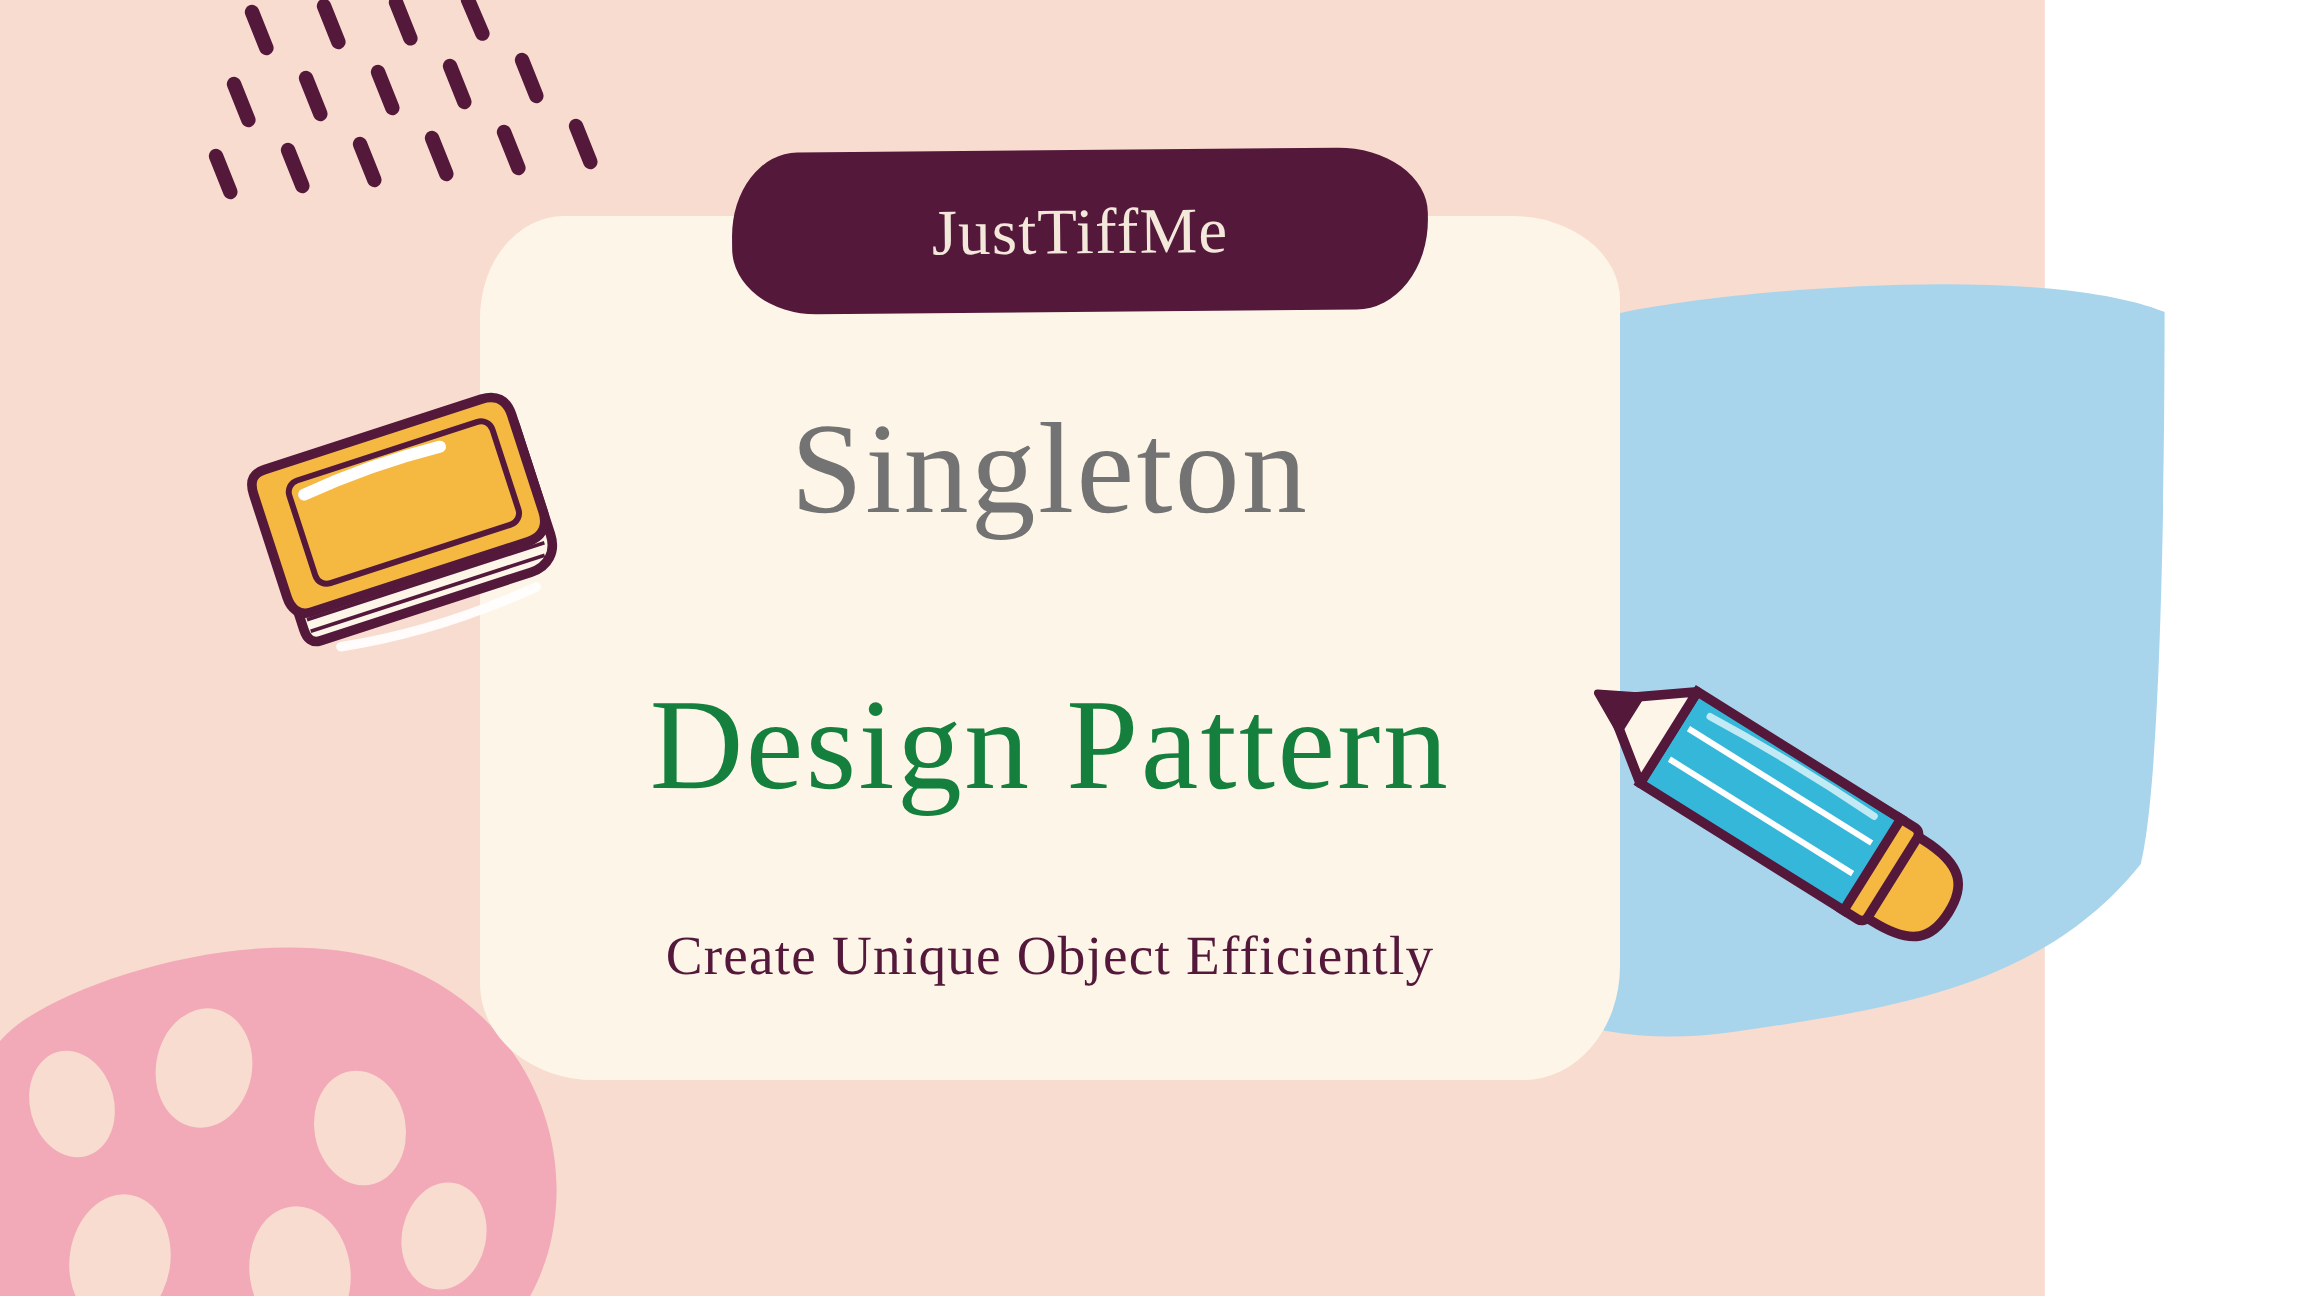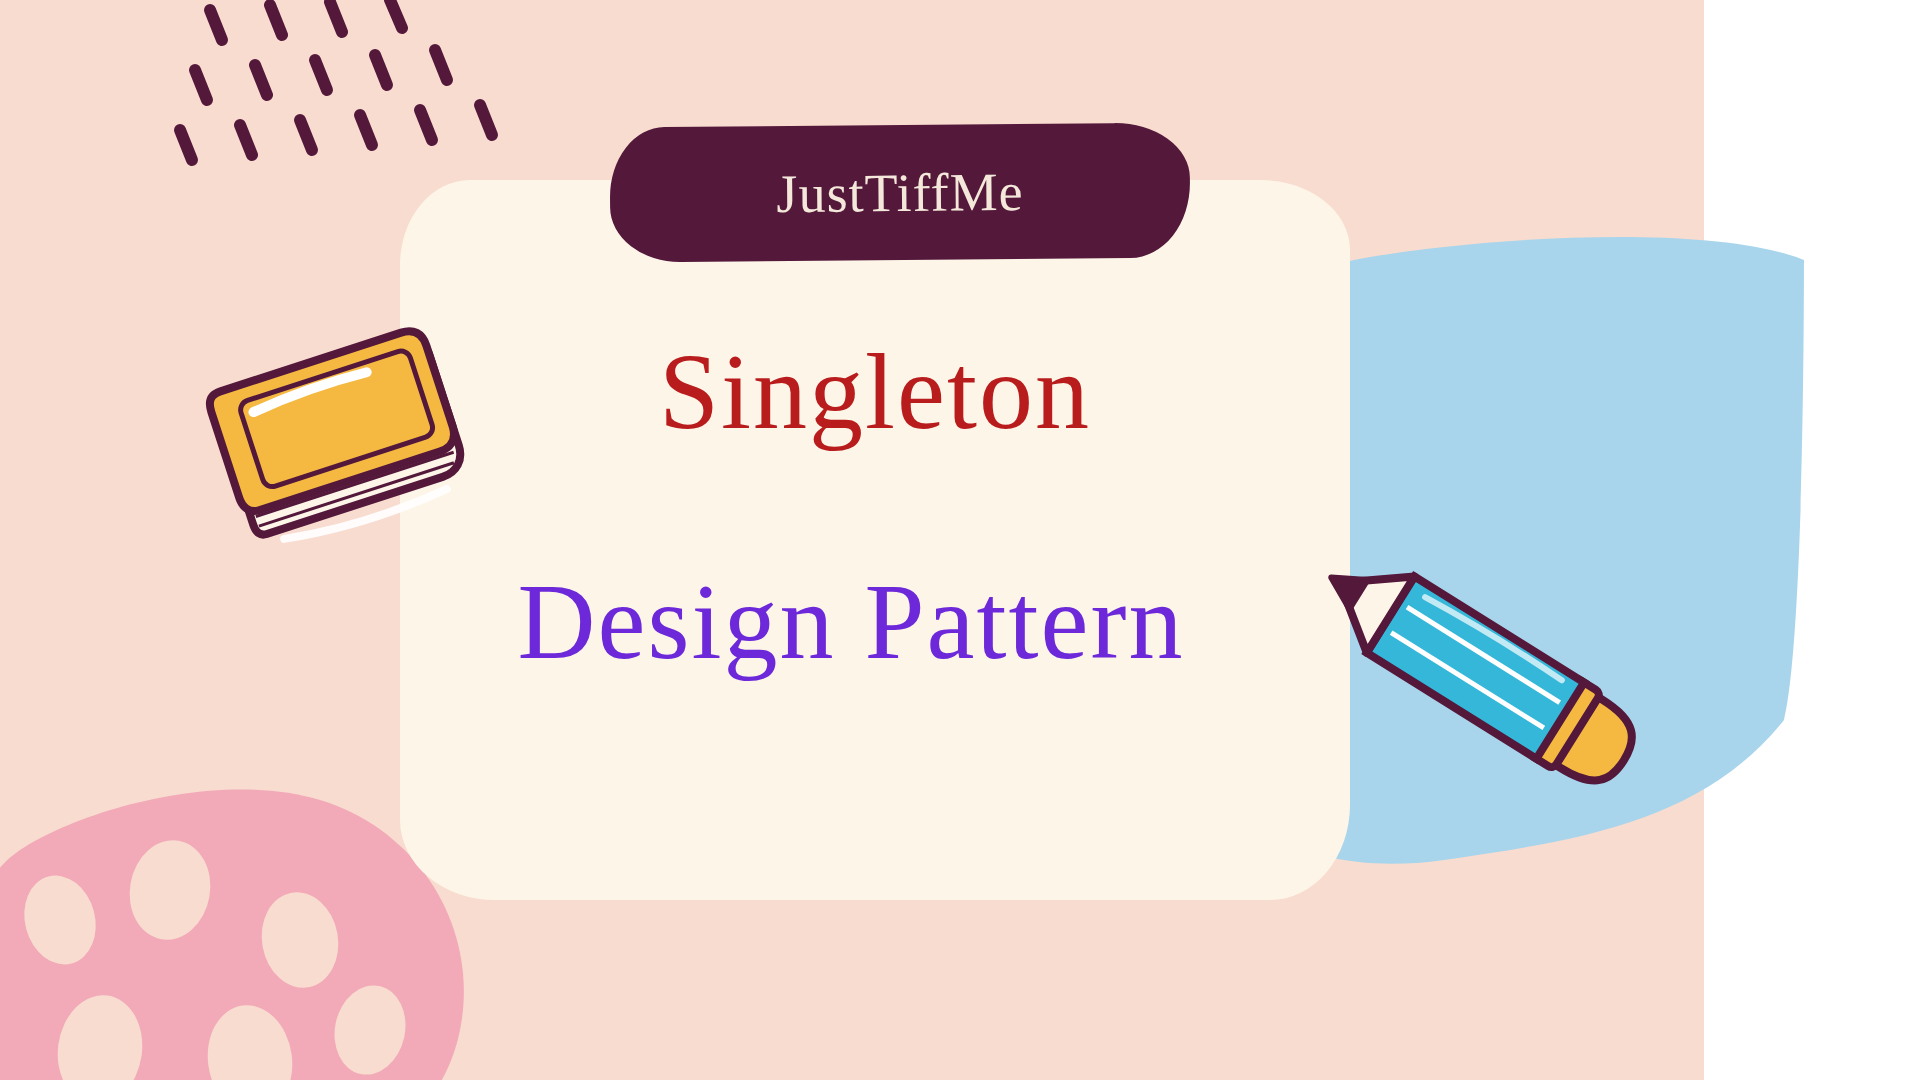--- a/index.html
+++ b/index.html
@@ -51,33 +51,33 @@
     letter-spacing: 1px;
   }
   
   
   .title-line-1 {
     position: absolute;
     left: 400px;
     top: 330px;
     width: 950px;
     text-align: center;
-    color: #b91c1c;
+    color: #737373;
     font-size: 108px;
     font-weight: normal;
     letter-spacing: 2px;
   }
   
   .title-line-2 {
     position: absolute;
-    left: 376px;
+    left: 400px;
     top: 560px;
     width: 950px;
     text-align: center;
-    color: #6d28d9;
+    color: #15803d;
     font-size: 108px;
     font-weight: normal;
     letter-spacing: 2px;
   }
   
   .subtitle {
     position: absolute;
     left: 400px;
     top: 770px;
     width: 950px;
@@ -169,20 +169,21 @@
   </div>
 
   <div class="content-card"></div>
 
   <div class="badge">
     <span class="badge-text">JustTiffMe</span>
   </div>
 
   <div class="title-line-1">Singleton</div>
   <div class="title-line-2">Design Pattern</div>
+  <div class="subtitle">Create Unique Object Efficiently</div>
 
   <div class="dashes">
     <svg viewBox="0 0 400 200" width="400" height="200">
       <g stroke="#54183b" stroke-width="12" stroke-linecap="round">
 
         <line x1="50" y1="10" x2="62" y2="40"></line>
         <line x1="110" y1="5" x2="122" y2="35"></line>
         <line x1="170" y1="2" x2="182" y2="32"></line>
         <line x1="230" y1="0" x2="242" y2="28"></line>
 

